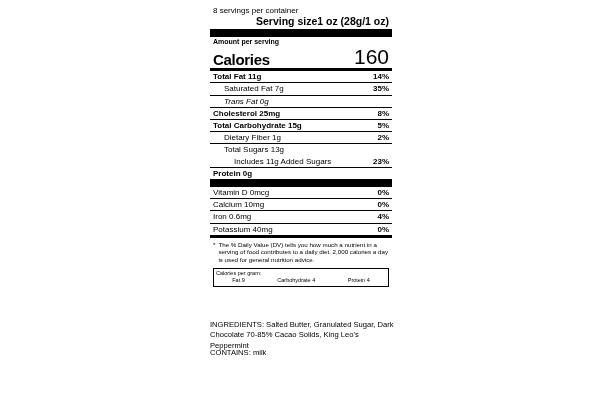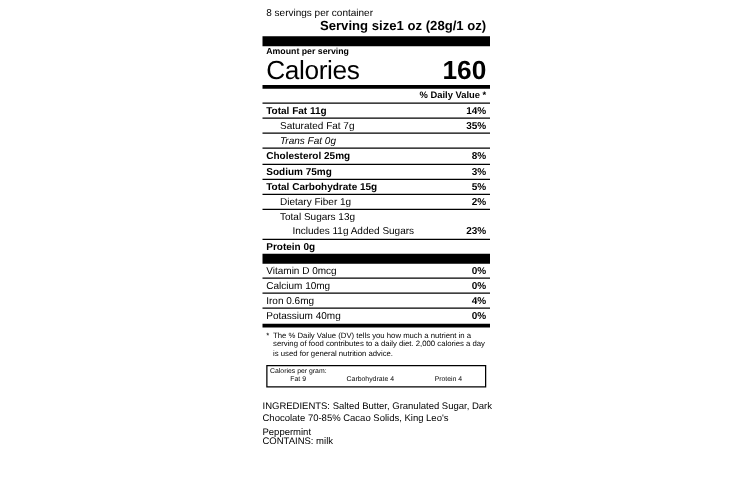--- a/index.html
+++ b/index.html
@@ -49,27 +49,27 @@
     font-size: 7px;
     padding: 1px 3px 0 3px;
   }
   .calories-row {
     display: flex;
     justify-content: space-between;
     align-items: flex-end;
     padding: 0px 3px 1px 3px;
   }
   .calories-label {
-    font-weight: normal;
-    font-size: 21px;
+    font-weight: bold;
+    font-size: 15px;
     letter-spacing: -0.3px;
     line-height: 1;
   }
   .calories-value {
-    font-weight: bold;
+    font-weight: normal;
     font-size: 21px;
     line-height: 1;
   }
   .dv-header {
     text-align: right;
     font-weight: bold;
     font-size: 7.5px;
     padding: 1px 3px 1px 3px;
   }
   .nut-row {
@@ -128,42 +128,37 @@
       <span>1 oz (28g/1 oz)</span>
     </div>
 
     <div class="amount-per">Amount per serving</div>
 
     <div class="calories-row rule-med">
       <span class="calories-label">Calories</span>
       <span class="calories-value">160</span>
     </div>
 
-    <div class="dv-header rule-thin">% Daily Value *</div>
 
     <div>
       <div class="nut-row rule-thin">
         <span class="name bold">Total Fat 11g</span>
         <span class="pct">14%</span>
       </div>
       <div class="nut-row rule-thin">
         <span class="name ind1">Saturated Fat 7g</span>
         <span class="pct">35%</span>
       </div>
       <div class="nut-row rule-thin">
         <span class="name ind1 italic">Trans Fat 0g</span>
         <span class="pct"></span>
       </div>
       <div class="nut-row rule-thin">
         <span class="name bold">Cholesterol 25mg</span>
         <span class="pct">8%</span>
-      </div>
-      <div class="nut-row rule-thin">
-        <span class="name bold">Sodium 75mg</span>
-        <span class="pct">3%</span>
       </div>
       <div class="nut-row rule-thin">
         <span class="name bold">Total Carbohydrate 15g</span>
         <span class="pct">5%</span>
       </div>
       <div class="nut-row rule-thin">
         <span class="name ind1">Dietary Fiber 1g</span>
         <span class="pct">2%</span>
       </div>
       <div class="nut-row">

